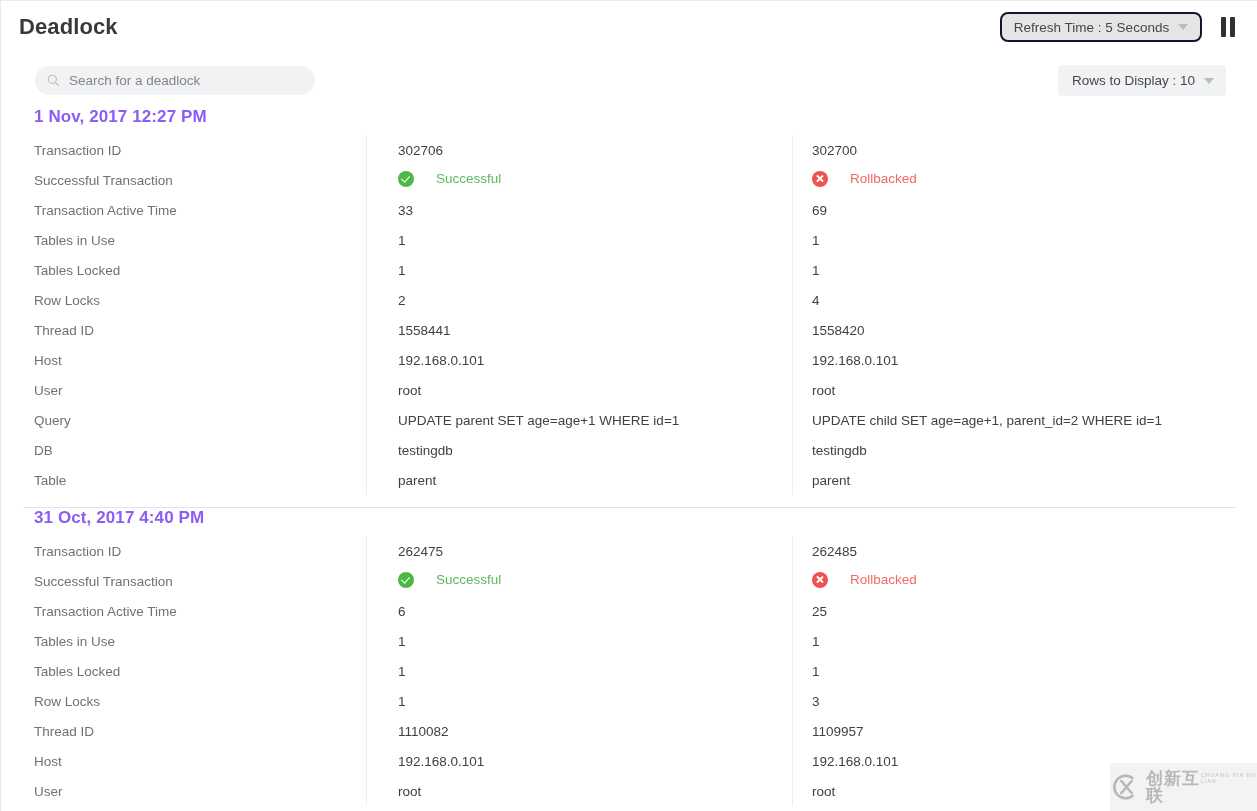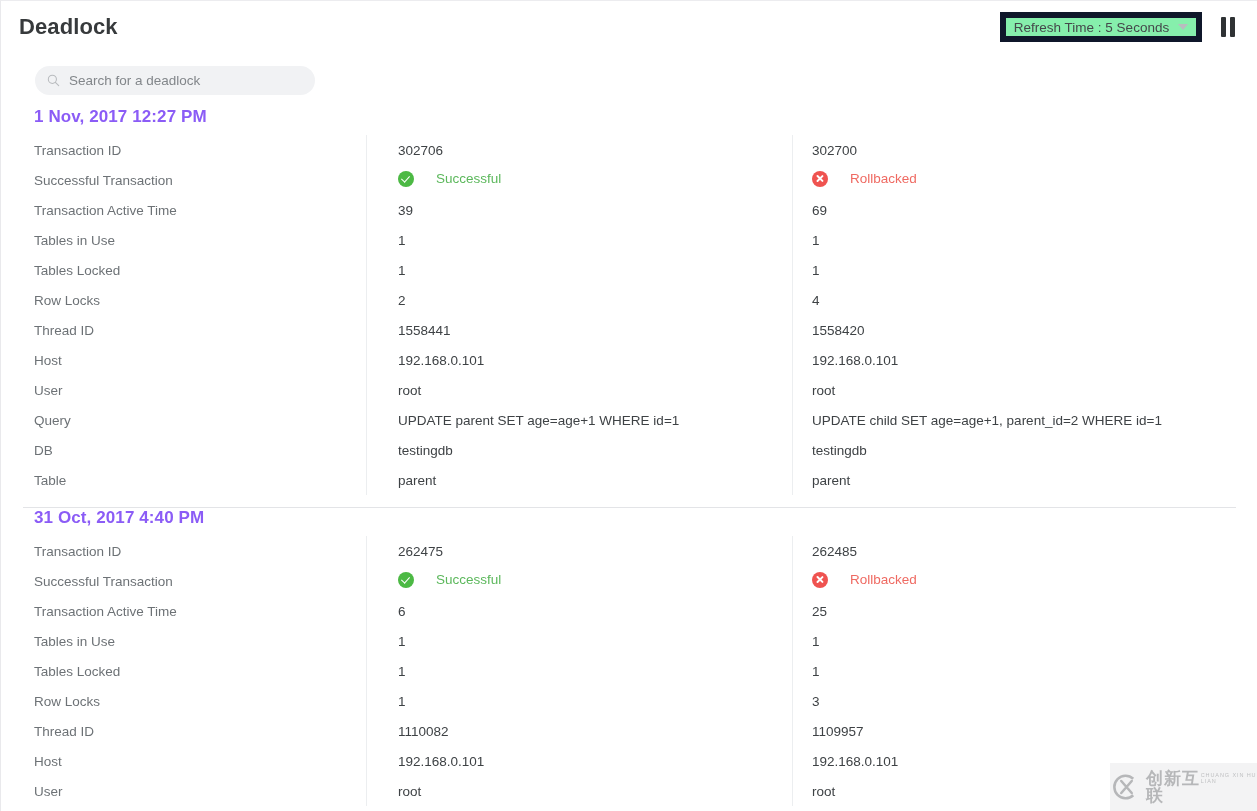--- a/index.html
+++ b/index.html
@@ -38,23 +38,23 @@
     color: #373a3c;
     letter-spacing: 0.1px;
   }
 
   .refresh-select {
     position: absolute;
     right: 56px;
     top: 11px;
     width: 202px;
     height: 30px;
-    border: 6px solid #0f172a;
-    border-radius: 0;
-    background: #86efac;
+    border: 2px solid #0f172a;
+    border-radius: 8px;
+    background: #e5e5e5;
     display: flex;
     align-items: center;
     justify-content: center;
     cursor: pointer;
   }
   .refresh-select .sel-label {
     font-size: 13.5px;
     color: #44474a;
     white-space: nowrap;
   }
@@ -297,20 +297,24 @@
 
   <div class="toolbar">
     <div class="search-box">
       <svg class="search-icon" viewBox="0 0 16 16">
         <circle cx="6.6" cy="6.6" r="5" fill="none" stroke="#8a8e92" stroke-width="1.3"></circle>
         <line x1="10.3" y1="10.3" x2="14.4" y2="14.4" stroke="#8a8e92" stroke-width="1.3" stroke-linecap="round"></line>
       </svg>
       <input class="search-input" type="text" placeholder="Search for a deadlock" style="">
     </div>
 
+    <div class="rows-select">
+      <span class="sel-label">Rows to Display : 10</span>
+      <span class="caret"></span>
+    </div>
   </div>
 
   <div class="content" id="content">
       <div class="deadlock-block">
         <div class="block-date">1 Nov, 2017 12:27 PM</div>
         <div class="rows">
           <div class="vline v1"></div>
           <div class="vline v2"></div>
           <div class="row">
             <div class="cell-label">Transaction ID</div>
@@ -323,21 +327,21 @@
                 <span class="status-ico ok"></span>
                 <span class="status-text ok">Successful</span>
               </span></div>
             <div class="cell-v2"><span class="status">
                 <span class="status-ico err"></span>
                 <span class="status-text err">Rollbacked</span>
               </span></div>
           </div>
           <div class="row">
             <div class="cell-label">Transaction Active Time</div>
-            <div class="cell-v1">39</div>
+            <div class="cell-v1">33</div>
             <div class="cell-v2">69</div>
           </div>
           <div class="row">
             <div class="cell-label">Tables in Use</div>
             <div class="cell-v1">1</div>
             <div class="cell-v2">1</div>
           </div>
           <div class="row">
             <div class="cell-label">Tables Locked</div>
             <div class="cell-v1">1</div>

